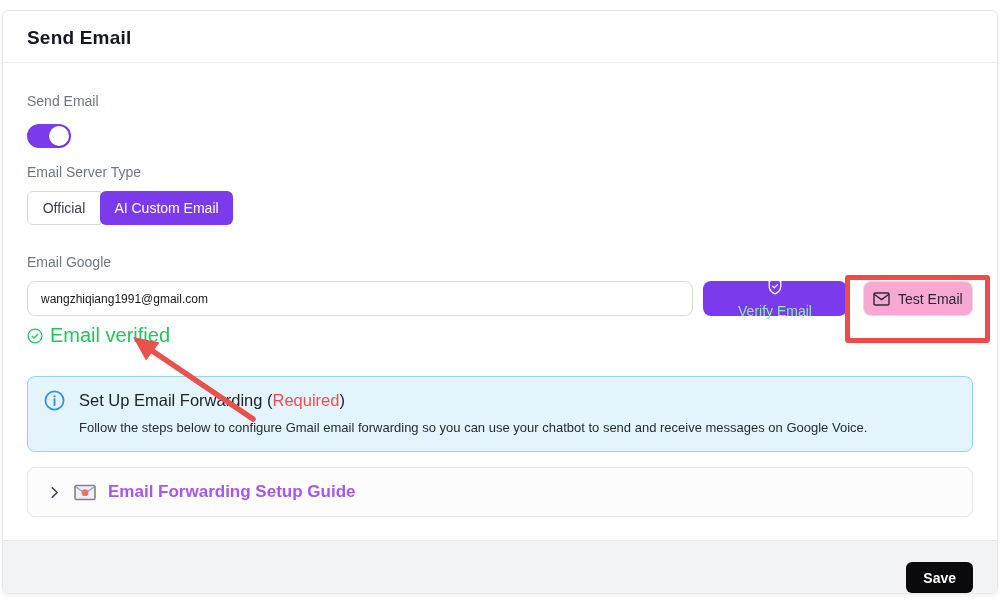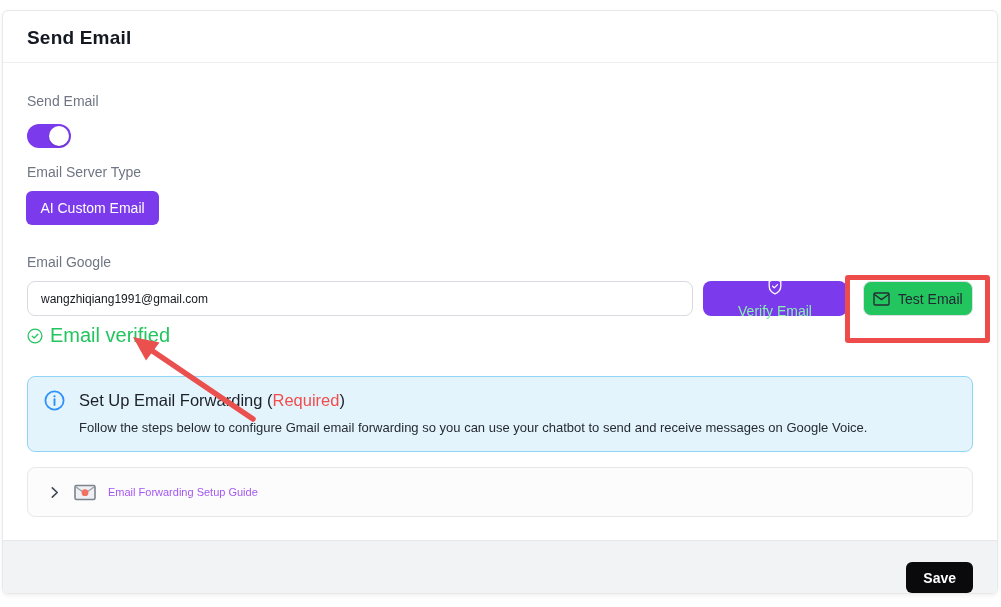--- a/index.html
+++ b/index.html
@@ -33,38 +33,38 @@
   .seg-active{width:133px;background:var(--primary);color:#fff;border-radius:6px;margin-left:-1px;font-weight:500;}
   
   .mt29{margin-top:29px;}
   .input-row{margin-top:10px;display:flex;align-items:center;}
   .email-input{
     width:684px;height:35px;border:1px solid #d7dade;border-radius:8px;
     padding:0 13px;font-size:12px;color:#16181d;font-family:"Liberation Sans",sans-serif;outline:none;background:#fff;
   }
   .btn{display:flex;align-items:center;justify-content:center;gap:8px;height:35px;border-radius:8px;font-size:14px;cursor:pointer;white-space:nowrap;}
   .verify-btn{margin-left:10px;width:147px;background:var(--primary);color:#86efac;border:none;flex-direction:column;}
-  .test-btn{margin-left:16px;width:113px;background:#22c55e;color:#232834;border:1px solid #dcdfe3;}
+  .test-btn{margin-left:16px;width:113px;background:#f9a8d4;color:#232834;border:1px solid #dcdfe3;}
   .verified-row{margin-top:8px;display:flex;align-items:center;gap:7px;color:var(--success);font-size:20px;}
   
   .info-box{
     margin-top:29px;background:var(--info_bg);border:1px solid var(--info_border);
     border-radius:8px;padding:13px 16px 16px;
   }
   .info-title-row{display:flex;align-items:center;gap:14px;}
   .info-title{font-size:16.5px;color:#1c2027;}
   .paren{color:#1c2027;}
   .required{color:#f14d4d;}
   .info-desc{margin:9px 0 0 35px;font-size:13px;color:#262b33;}
   
   .accordion{
     margin-top:15px;height:50px;background:#fcfcfd;border:1px solid #e7e8ea;border-radius:8px;
     display:flex;align-items:center;padding:0 19px;gap:12px;cursor:pointer;
   }
-  .accordion-title{font-size:11px;font-weight:400;color:var(--guide_purple);}
+  .accordion-title{font-size:17px;font-weight:700;color:var(--guide_purple);}
   
   .card-footer{
     height:53px;background:#f2f3f5;border-top:1px solid #e7e8ea;border-radius:0 0 6px 6px;
     display:flex;align-items:flex-end;justify-content:flex-end;padding:0 24px;
   }
   .save-btn{
     background:#0a0a0c;color:#fff;border:none;border-radius:6px;height:31px;
     padding:0 17px;font-size:14px;font-weight:700;font-family:"Liberation Sans",sans-serif;cursor:pointer;
   }
   
@@ -86,20 +86,21 @@
 
   <div class="card-body">
 
     <div class="field-label">Send Email</div>
     <div class="toggle">
       <div class="knob"></div>
     </div>
 
     <div class="field-label mt30">Email Server Type</div>
     <div class="segmented">
+      <div class="seg-btn seg-inactive">Official</div>
       <div class="seg-btn seg-active">AI Custom Email</div>
     </div>
 
     <div class="field-label mt29">Email Google</div>
     <div class="input-row">
       <input class="email-input" type="text" value="wangzhiqiang1991@gmail.com" style="">
       <button class="btn verify-btn">
         <span class="icon">
           <svg width="16" height="17" viewBox="0 0 16 17" fill="none">
             <path d="M8 1.2 L13.8 3.3 V8 C13.8 11.9 11.4 14.6 8 15.8 C4.6 14.6 2.2 11.9 2.2 8 V3.3 Z" stroke="#fff" stroke-width="1.3" stroke-linejoin="round"></path>

